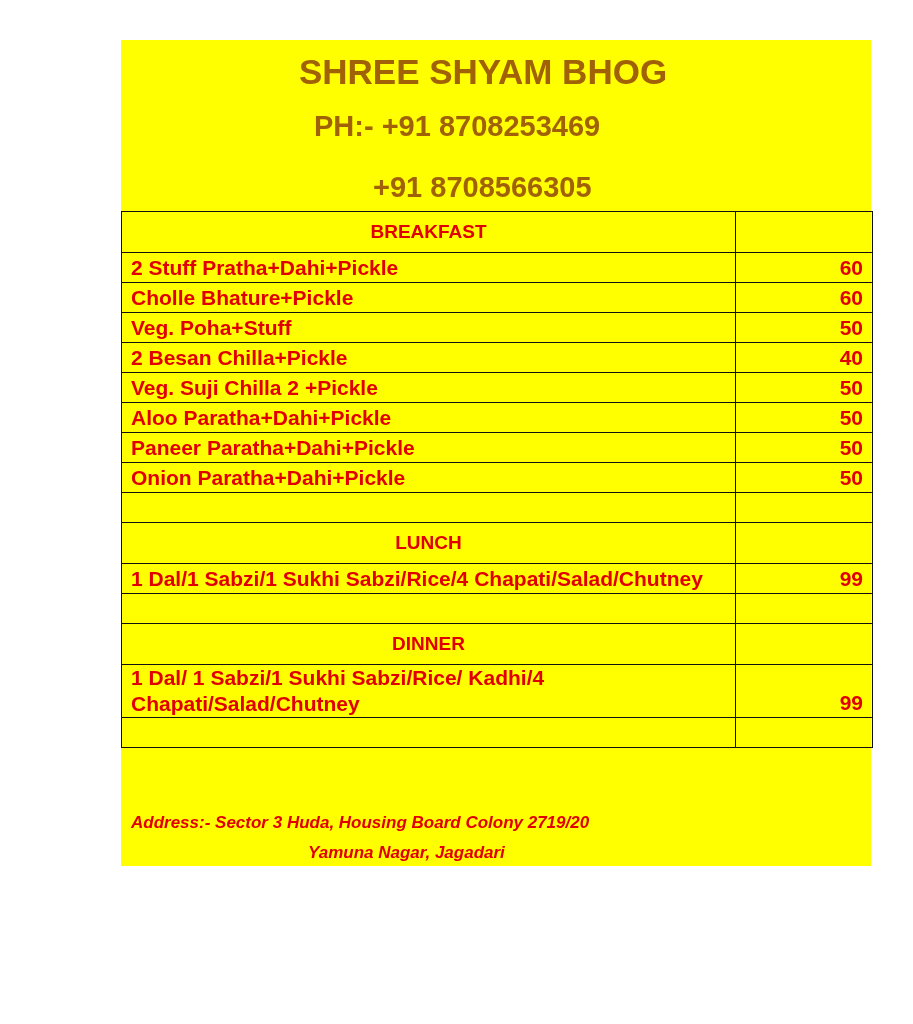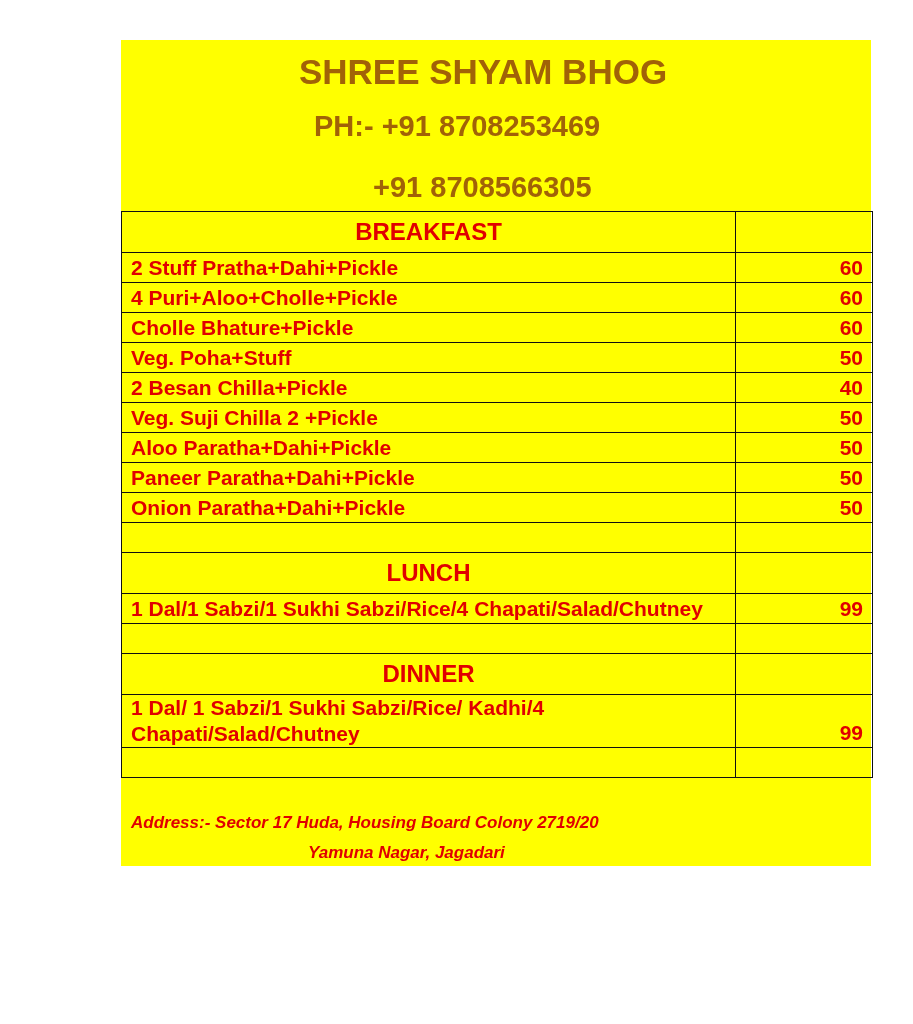--- a/index.html
+++ b/index.html
@@ -10,21 +10,21 @@
   .title { position: absolute; left: 0; width: 750px; text-align: center; }
   #t-name { top: 12px; font-size: 35px; left: -13px; }
   #t-ph1 { top: 70px; font-size: 29px; left: 16px; width: auto; margin-left: 177px; text-align: left; }
   #t-ph2 { top: 131px; font-size: 29px; left: 0; width: auto; margin-left: 252px; text-align: left; }
   table.menu { position: absolute; left: 0; top: 171px; width: 750px; border-collapse: collapse; table-layout: fixed; }
   table.menu td { border: 1.5px solid #111; padding: 0 9px; font-size: 21px; color: #e00000; font-weight: bold; vertical-align: middle; white-space: nowrap; }
   table.menu td.price { text-align: right; width: 118px; }
   table.menu td.item { width: 595px; }
   tr.row td { height: 29px; }
   tr.head td { height: 40px; }
-  tr.head td.item { text-align: center; font-size: 24px; }
+  tr.head td.item { text-align: center; font-size: 19px; }
   tr.blank td { height: 29px; }
   tr.tall td { height: 50px; }
   tr.tall td.item { white-space: normal; line-height: 26px; }
   tr.tall td.price { vertical-align: bottom; padding-bottom: 2px; }
   .addr { position: absolute; font-style: italic; font-weight: bold; color: #e00000; font-size: 17px; }
   #addr1 { left: 10px; top: 773px; }
   #addr2 { left: 187px; top: 803px; }
 </style>
 </head>
 <body>
@@ -35,24 +35,20 @@
   <div class="title red" id="t-ph2">+91 8708566305</div>
 
   <table class="menu">
     <tbody>
         <tr class="head">
       <td class="item">BREAKFAST</td>
       <td class="price"></td>
     </tr>
     <tr class="row">
       <td class="item">2 Stuff Pratha+Dahi+Pickle</td>
-      <td class="price">60</td>
-    </tr>
-    <tr class="row">
-      <td class="item">4 Puri+Aloo+Cholle+Pickle</td>
       <td class="price">60</td>
     </tr>
     <tr class="row">
       <td class="item">Cholle Bhature+Pickle</td>
       <td class="price">60</td>
     </tr>
     <tr class="row">
       <td class="item">Veg. Poha+Stuff</td>
       <td class="price">50</td>
     </tr>
@@ -102,15 +98,15 @@
       <td class="item">1 Dal/ 1 Sabzi/1 Sukhi Sabzi/Rice/ Kadhi/4 Chapati/Salad/Chutney</td>
       <td class="price">99</td>
     </tr>
     <tr class="blank">
       <td class="item"></td>
       <td class="price"></td>
     </tr>
   </tbody>
     </table>
 
-  <div class="addr" id="addr1">Address:- Sector 17  Huda, Housing Board Colony 2719/20</div>
+  <div class="addr" id="addr1">Address:- Sector 3  Huda, Housing Board Colony 2719/20</div>
   <div class="addr" id="addr2">Yamuna Nagar, Jagadari</div>
 </div>
 
 </body></html>

